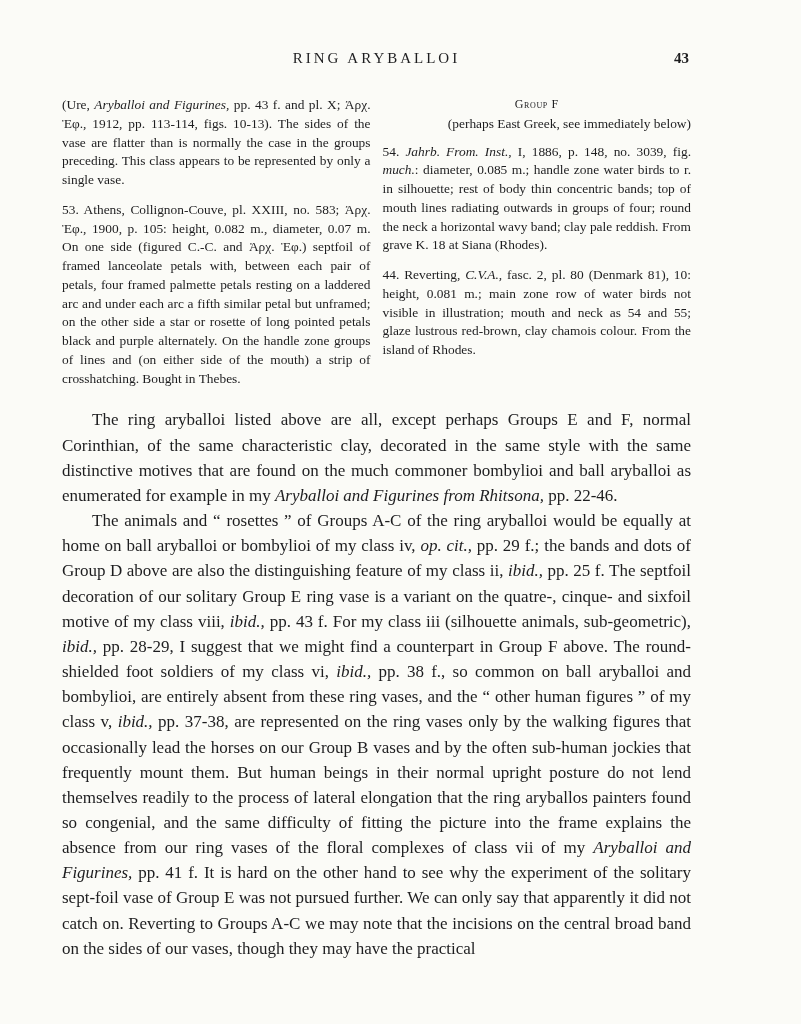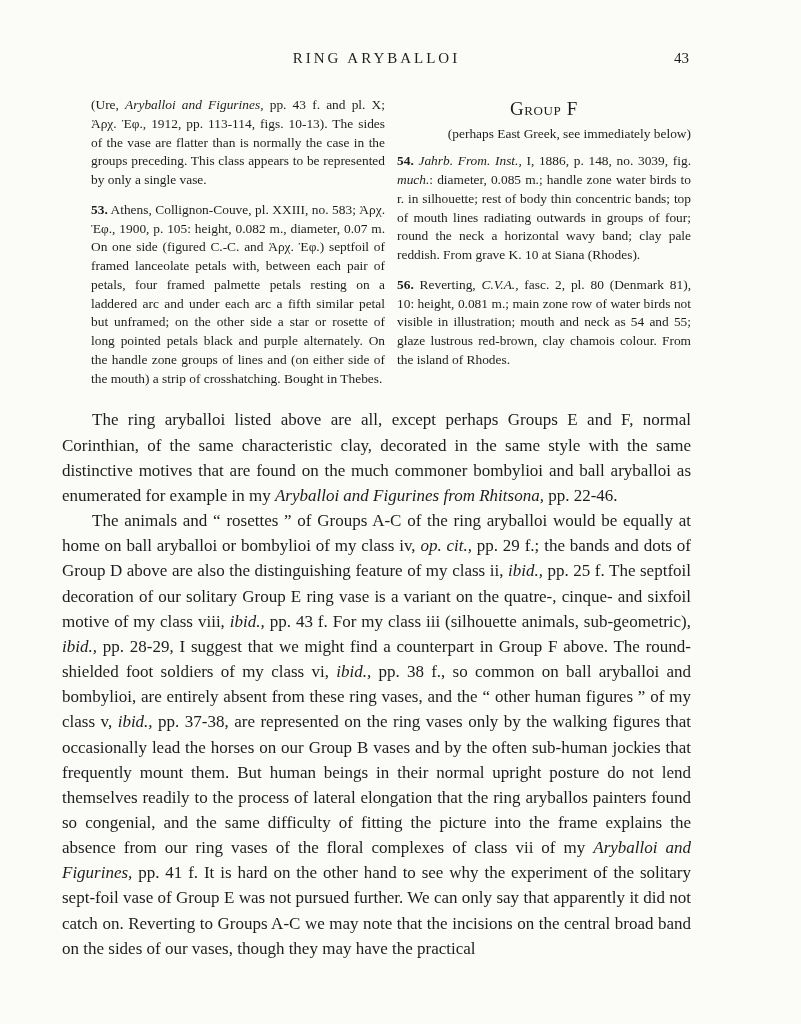--- a/index.html
+++ b/index.html
@@ -26,71 +26,72 @@
     position: absolute;
     left: 0; right: 0;
     text-align: center;
     font-size: 15px;
     letter-spacing: 3px;
   }
   .page-number {
     position: absolute;
     right: 2px; top: 0;
     font-size: 15px;
+    font-weight: bold;
   }
-  .columns { display: flex; gap: 12px; margin-left: 29px; }
+  .columns { display: flex; gap: 12px; }
   .col {
     width: 50%;
     font-size: 13.4px;
     line-height: 1.4;
     text-align: justify;
   }
   .col p { margin: 0 0 11px 0; }
   .group-heading {
     text-align: center;
     font-variant: small-caps;
     letter-spacing: 0.6px;
-    font-size: 19px;
+    font-size: 12px;
     margin: 0 0 2px 0 !important;
   }
   .group-subtitle {
     text-align: right;
     margin: 0 0 9px 0 !important;
   }
   .body-text {
     margin-top: 8px;
     font-size: 17px;
     line-height: 1.48;
     text-align: justify;
   }
   .body-text p { margin: 0; text-indent: 30px; }
   i { font-style: italic; }
-  b { font-weight: bold; }
+  b { font-weight: normal; }
 </style>
 </head>
 <body>
 
 <div class="page">
 
   <div class="page-header">
     <div class="page-title">RING ARYBALLOI</div>
     <div class="page-number">43</div>
   </div>
 
   <div class="columns">
     <div class="col">
         <p><span>(Ure, </span><i>Aryballoi and Figurines,</i><span> pp. 43 f. and pl. X; Ἀρχ. Ἐφ., 1912, pp. 113-114, figs. 10-13). The sides of the vase are flatter than is normally the case in the groups preceding. This class appears to be represented by only a single vase.</span></p>
         <p><b>53.</b><span> Athens, Collignon-Couve, pl. XXIII, no. 583; Ἀρχ. Ἐφ., 1900, p. 105: height, 0.082 m., diameter, 0.07 m. On one side (figured C.-C. and Ἀρχ. Ἐφ.) septfoil of framed lanceolate petals with, between each pair of petals, four framed palmette petals resting on a laddered arc and under each arc a fifth similar petal but unframed; on the other side a star or rosette of long pointed petals black and purple alternately. On the handle zone groups of lines and (on either side of the mouth) a strip of crosshatching. Bought in Thebes.</span></p>
       </div>
     <div class="col">
       <p class="group-heading">Group F</p>
       <p class="group-subtitle">(perhaps East Greek, see immediately below)</p>
       <div>
-          <p><b>54.</b><span> </span><i>Jahrb. From. Inst.,</i><span> I, 1886, p. 148, no. 3039, fig. </span><i>much.</i><span>: diameter, 0.085 m.; handle zone water birds to r. in silhouette; rest of body thin concentric bands; top of mouth lines radiating outwards in groups of four; round the neck a horizontal wavy band; clay pale reddish. From grave K. 10 at Siana (Rhodes).</span></p>
-          <p><b>56.</b><span> Reverting, </span><i>C.V.A.,</i><span> fasc. 2, pl. 80 (Denmark 81), 10: height, 0.081 m.; main zone row of water birds not visible in illustration; mouth and neck as 54 and 55; glaze lustrous red-brown, clay chamois colour. From the island of Rhodes.</span></p>
+          <p><b>54.</b><span> </span><i>Jahrb. From. Inst.,</i><span> I, 1886, p. 148, no. 3039, fig. </span><i>much.</i><span>: diameter, 0.085 m.; handle zone water birds to r. in silhouette; rest of body thin concentric bands; top of mouth lines radiating outwards in groups of four; round the neck a horizontal wavy band; clay pale reddish. From grave K. 18 at Siana (Rhodes).</span></p>
+          <p><b>44.</b><span> Reverting, </span><i>C.V.A.,</i><span> fasc. 2, pl. 80 (Denmark 81), 10: height, 0.081 m.; main zone row of water birds not visible in illustration; mouth and neck as 54 and 55; glaze lustrous red-brown, clay chamois colour. From the island of Rhodes.</span></p>
         </div>
     </div>
   </div>
 
   <div class="body-text">
       <p><span>The ring aryballoi listed above are all, except perhaps Groups E and F, normal Corinthian, of the same characteristic clay, decorated in the same style with the same distinctive motives that are found on the much commoner bombylioi and ball aryballoi as enumerated for example in my </span><i>Aryballoi and Figurines from Rhitsona,</i><span> pp. 22-46.</span></p>
       <p><span>The animals and “ rosettes ” of Groups A-C of the ring aryballoi would be equally at home on ball aryballoi or bombylioi of my class iv, </span><i>op. cit.,</i><span> pp. 29 f.; the bands and dots of Group D above are also the distinguishing feature of my class ii, </span><i>ibid.,</i><span> pp. 25 f. The septfoil decoration of our solitary Group E ring vase is a variant on the quatre-, cinque- and sixfoil motive of my class viii, </span><i>ibid.,</i><span> pp. 43 f. For my class iii (silhouette animals, sub-geometric), </span><i>ibid.,</i><span> pp. 28-29, I suggest that we might find a counterpart in Group F above. The round-shielded foot soldiers of my class vi, </span><i>ibid.,</i><span> pp. 38 f., so common on ball aryballoi and bombylioi, are entirely absent from these ring vases, and the “ other human figures ” of my class v, </span><i>ibid.,</i><span> pp. 37-38, are represented on the ring vases only by the walking figures that occasionally lead the horses on our Group B vases and by the often sub-human jockies that frequently mount them. But human beings in their normal upright posture do not lend themselves readily to the process of lateral elongation that the ring aryballos painters found so congenial, and the same difficulty of fitting the picture into the frame explains the absence from our ring vases of the floral complexes of class vii of my </span><i>Aryballoi and Figurines,</i><span> pp. 41 f. It is hard on the other hand to see why the experiment of the solitary sept-foil vase of Group E was not pursued further. We can only say that apparently it did not catch on. Reverting to Groups A-C we may note that the incisions on the central broad band on the sides of our vases, though they may have the practical</span></p>
     </div>
 
 </div>

